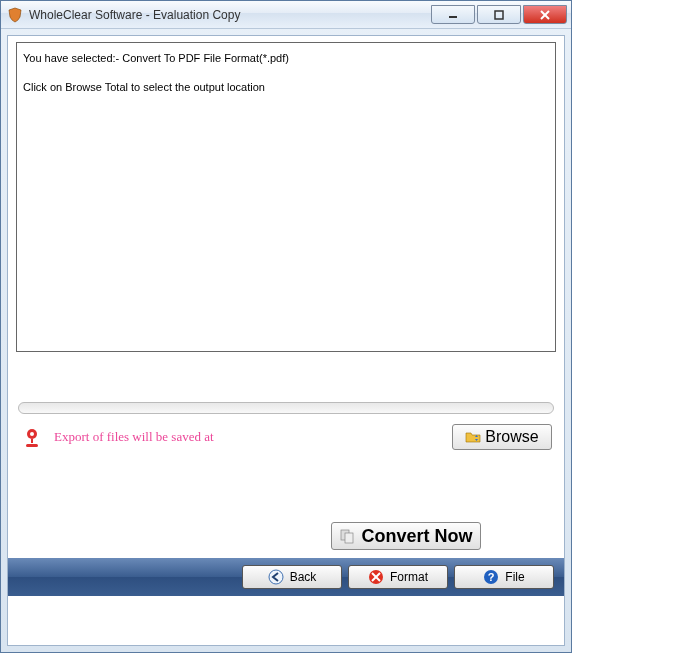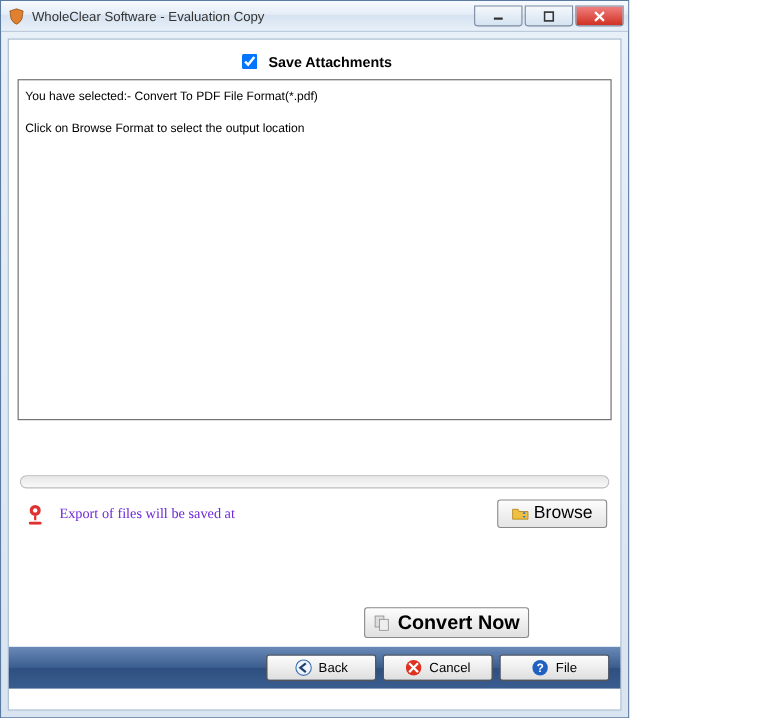--- a/index.html
+++ b/index.html
@@ -104,21 +104,21 @@
     width: 20px;
     display:flex;
     justify-content:center;
     flex-direction: column;
     align-items:center;
   }
   .export-text {
     flex: 1;
     font-family: Georgia, serif;
     font-size: 13px;
-    color: #6d28d9;
+    color: #ec4899;
   }
   .browse-btn {
     width: 100px;
     height: 26px;
     border: 1px solid #888;
     border-radius: 3px;
     background: linear-gradient(to bottom,#fdfdfd,#e4e4e4);
     display: flex;
     align-items: center;
     justify-content: center;
@@ -201,28 +201,24 @@
         <svg width="10" height="10">
             <line x1="1" y1="1" x2="9" y2="9" stroke="#fff" stroke-width="2"></line>
             <line x1="9" y1="1" x2="1" y2="9" stroke="#fff" stroke-width="2"></line>
           </svg>
       </div>
     </div>
   </div>
 
   <div class="client-area">
 
-    <div class="save-attach-row">
-      <input type="checkbox" checked="" style="">
-      <span class="save-attach-label">Save Attachments</span>
-    </div>
 
     <div class="info-box">
       <p>You have selected:- Convert To PDF File Format(*.pdf)</p>
-      <p>Click on Browse Format to select the output location</p>
+      <p>Click on Browse Total to select the output location</p>
     </div>
 
     <div class="progress-placeholder"></div>
 
     <div class="export-row">
       <div class="pin-icon">
         <svg width="16" height="16" viewBox="0 0 16 16">
             <circle cx="8" cy="6" r="5" fill="#e03030"></circle>
             <circle cx="8" cy="6" r="2" fill="#fff"></circle>
             <path d="M8 11 L8 15" stroke="#e03030" stroke-width="2"></path>
@@ -266,21 +262,21 @@
         <span>Back</span>
       </div>
       <div class="footer-btn">
         <span class="ico">
           <svg width="16" height="16" viewBox="0 0 16 16">
               <circle cx="8" cy="8" r="7" fill="#e03020"></circle>
               <line x1="4" y1="4" x2="12" y2="12" stroke="#fff" stroke-width="2"></line>
               <line x1="12" y1="4" x2="4" y2="12" stroke="#fff" stroke-width="2"></line>
             </svg>
         </span>
-        <span>Cancel</span>
+        <span>Format</span>
       </div>
       <div class="footer-btn">
         <span class="ico">
           <svg width="16" height="16" viewBox="0 0 16 16">
               <circle cx="8" cy="8" r="7" fill="#2060c0"></circle>
               <text x="8" y="12" text-anchor="middle" font-size="11" font-weight="bold" fill="#fff">?</text>
             </svg>
         </span>
         <span>File</span>
       </div>

